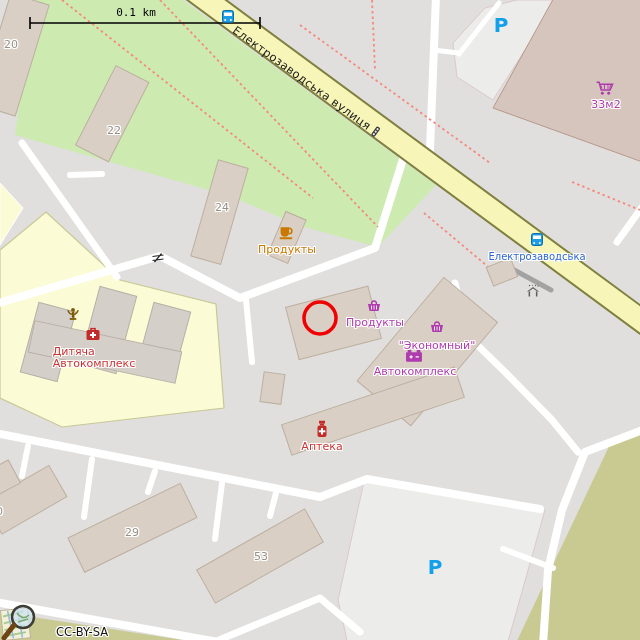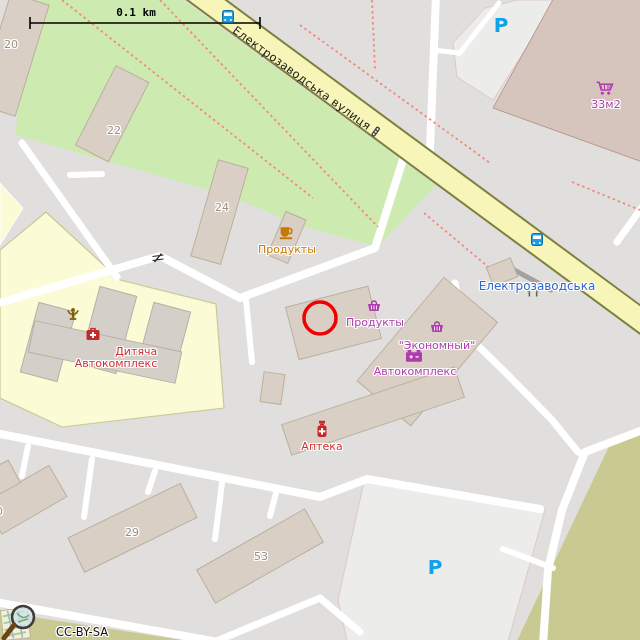--- a/index.html
+++ b/index.html
@@ -7,30 +7,30 @@
          font-family:"DejaVu Sans", sans-serif;background:#e0dfdd;}
   #basemap{position:absolute;left:0;top:0;}
   .lbl{position:absolute;transform:translate(-50%,-50%);white-space:nowrap;
        font-size:11px;color:#555;
        text-shadow:-1px 0 0 #fff,1px 0 0 #fff,0 -1px 0 #fff,0 1px 0 #fff,
                    -1px -1px 0 #fff,1px 1px 0 #fff,-1px 1px 0 #fff,1px -1px 0 #fff;}
   .num{color:#979088;font-size:11px;}
   .shop{color:#ae3cae;}
   .cafe{color:#c97800;}
   .amen{color:#cc3333;}
-  .transit{color:#2e66d0;font-size:12px;margin-top:30px;}
+  .transit{color:#2e66d0;font-size:10px;}
   .pmark{color:#12a0e8;font-size:20px;font-weight:bold;text-shadow:none;}
   .street-name{font-size:11.5px;color:#1c1c1c;letter-spacing:.4px;
        display:flex;align-items:center;gap:4px;text-shadow:none;}
   .icon{position:absolute;transform:translate(-50%,-50%);}
   .scale-text{font-family:"DejaVu Sans Mono",monospace;font-size:11px;
-       font-weight:bold;color:#000;text-shadow:none;}
+       font-weight:normal;color:#000;text-shadow:none;}
   .attr1{font-size:13.5px;color:#111;font-weight:500;}
   .attr2{font-size:11.5px;color:#111;border-radius:6px;}
-  .poly-label{text-align:right;line-height:12px;margin-left:22px;}
+  .poly-label{text-align:left;line-height:12px;}
 </style>
 </head>
 <body>
 
 <div id="stage">
 
   <svg id="basemap" width="640" height="640" viewBox="0 0 640 640">
 
     <rect x="0" y="0" width="640" height="640" fill="#e0dfdd"></rect>
 

